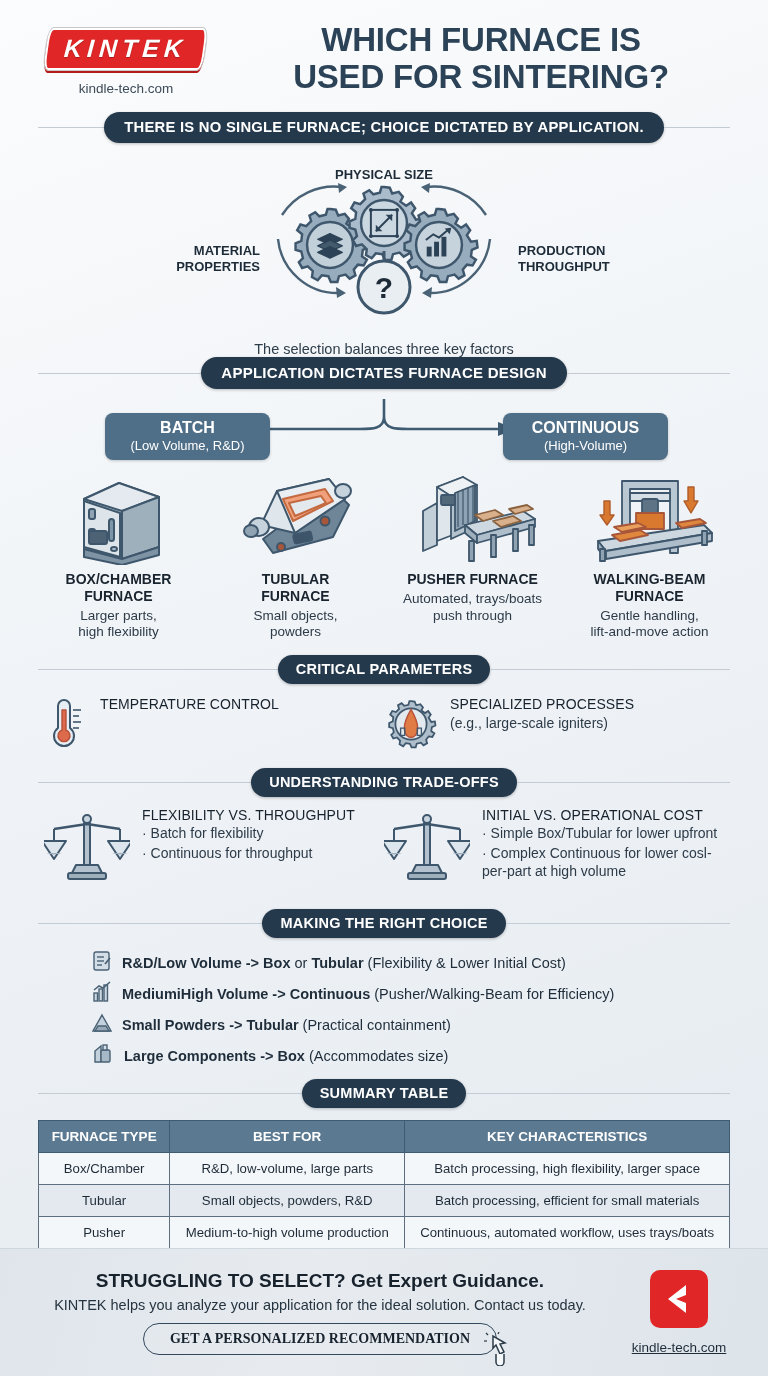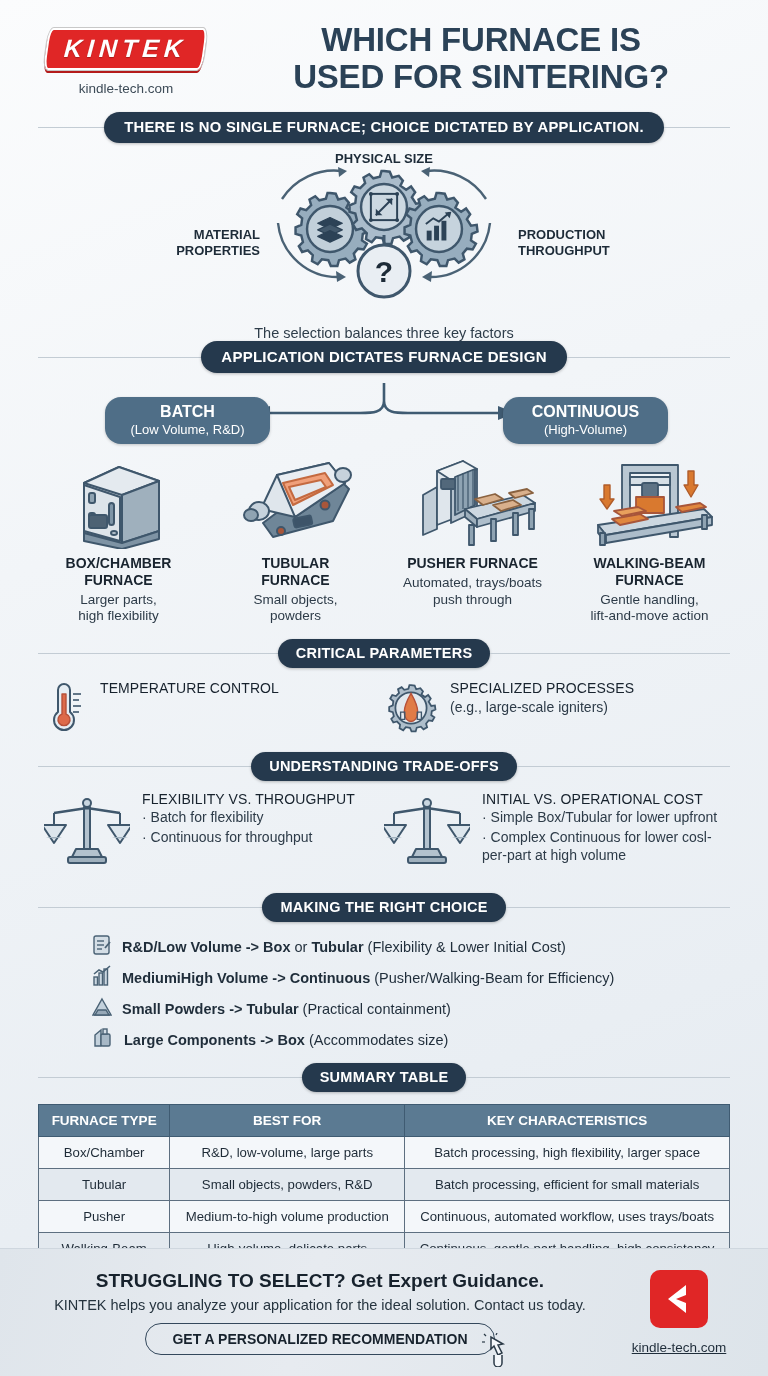--- a/index.html
+++ b/index.html
@@ -55,39 +55,39 @@
     border-radius:20px;
     padding:7px 20px 8px 20px;
     font-weight:bold; font-size:15px;
     letter-spacing:.25px; white-space:nowrap;
     box-shadow:0 1px 3px rgba(0,0,0,.25);
   }
   .pill.small { font-size:14.5px; padding:6px 18px 7px 18px; }
   .pill.wide { font-size:14.8px; }
 
   
-  .gear-block { position:relative; height:198px; }
+  .gear-block { position:relative; margin-top:16px; height:198px; }
   .gear-label {
     position:absolute; font-weight:bold; font-size:13px; color:#1d2b38;
     text-align:center; line-height:1.25;
   }
   .lbl-size { top:8px; left:0; right:0; }
   .lbl-mat  { top:84px; left:150px; width:110px; text-align:right; }
   .lbl-prod { top:84px; right:130px; width:120px; text-align:left; }
   .gear-caption {
     position:absolute; bottom:0; left:0; right:0; text-align:center;
     font-size:14.5px; color:#2e3d4a;
   }
   .gear-svg { position:absolute; left:50%; transform:translateX(-50%); top:16px; }
 
   
   .branch { position:relative; height:62px; margin-top:10px; }
   .branch-box {
     position:absolute; top:14px;
-    background:#4f6e87; color:#fff; border-radius:16px;
+    background:#4f6e87; color:#fff; border-radius:8px;
     padding:6px 8px 7px 8px; text-align:center; width:165px;
     box-shadow:0 1px 3px rgba(0,0,0,.2);
   }
   .branch-box .bb-title { font-weight:bold; font-size:16px; line-height:1.15; }
   .branch-box .bb-sub   { font-size:13px; margin-top:1px; }
   .bb-left  { left:105px; }
   .bb-right { right:100px; }
 
   
   .furnaces { display:flex; margin:6px 30px 0 30px; }
@@ -140,21 +140,21 @@
     border-top:1px solid #cfd7df;
     display:flex; align-items:center;
   }
   .footer-main { flex:1; text-align:center; padding-left:32px; }
   .footer-main h2 { font-size:19px; font-weight:bold; color:#17222d; }
   .footer-main p  { font-size:14.5px; color:#26343f; margin-top:5px; }
   .cta {
     display:inline-flex; align-items:center; gap:6px;
     margin-top:10px; border:1.6px solid #34485c; border-radius:22px;
     padding:7px 26px; font-size:14px; font-weight:bold; color:#17222d;
-    background:transparent; position:relative;
+    background:transparent; position:relative;font-family:Liberation Serif, serif;
   }
   .footer-right { width:160px; text-align:center; padding-right:18px; }
   .k-badge {
     width:58px; height:58px; background:#e02626; border-radius:10px;
     display:inline-flex; align-items:center; justify-content:center;
   }
   .footer-url {
     display:block; margin-top:12px; font-size:13.5px; color:#1f2d3a;
     text-decoration:underline;
   }

